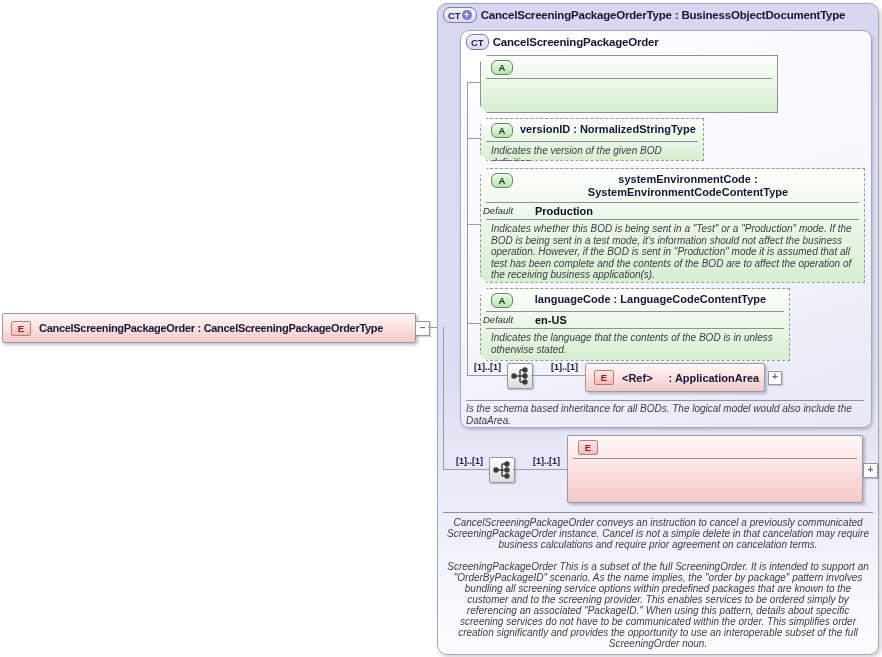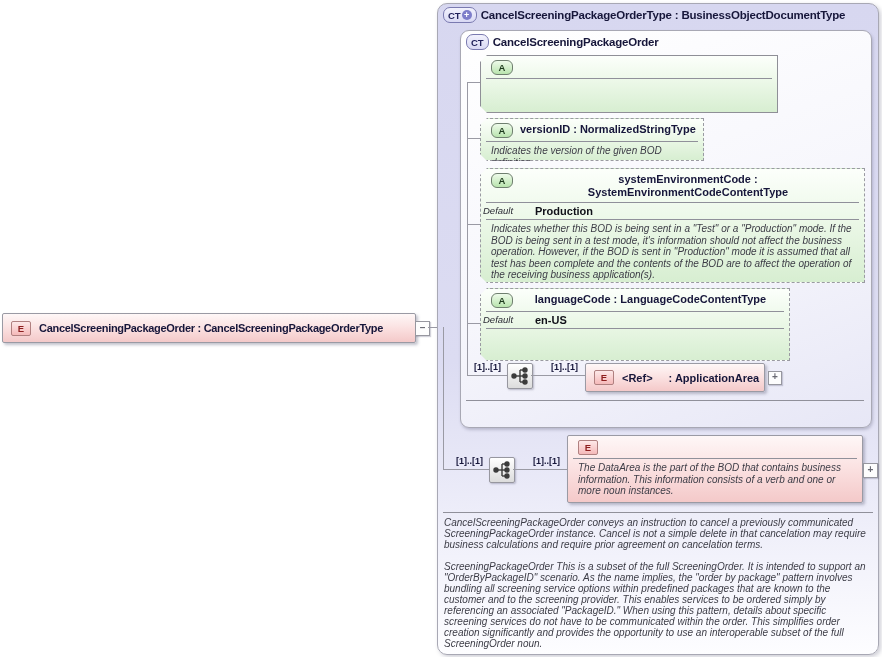--- a/index.html
+++ b/index.html
@@ -54,21 +54,21 @@
   
   .seqbtn{position:absolute;width:24px;height:24px;border:1px solid #97979f;border-radius:2px;
      background:linear-gradient(#ffffff,#dcdcdc);box-shadow:1px 1px 2px rgba(80,80,110,.35);
      display:flex;align-items:center;justify-content:center;}
   .card{position:absolute;font-size:9px;font-weight:bold;color:#16163a;white-space:nowrap;}
   .sqbtn{position:absolute;border:1px solid #97979f;background:#fdfdfd;color:#6a6a74;
      text-align:center;font-weight:bold;box-shadow:1px 1px 1px rgba(80,80,110,.25);}
   .footer-annot{position:absolute;font-style:italic;font-size:10px;line-height:11.5px;color:#3c3c46;}
   .desc{position:absolute;left:444px;top:517px;width:428px;font-style:italic;font-size:10px;
      line-height:11px;color:#3c3c46;}
-  .desc p{margin:0 0 11px 0;}
+  .desc p{margin:0 0 11px 0;text-align:center;}
   .nowrap{white-space:nowrap;}
 </style>
 </head>
 <body>
 
 <div id="canvas">
 
   <div class="ebox" style="left:2px;top:313px;width:412px;height:28px;">
     <div class="erow">
       <span class="badge-e">E</span>
@@ -134,20 +134,21 @@
     <div class="attr-title">
       <span class="badge-a">A</span>
       <span class="t nowrap">languageCode : LanguageCodeContentType</span>
     </div>
     <div class="rule"></div>
     <div class="defrow">
       <span class="def-label">Default</span>
       <span class="def-value">en-US</span>
     </div>
     <div class="rule"></div>
+    <div class="annot">Indicates the language that the contents of the BOD is in unless otherwise stated.</div>
   </div>
 
   <span class="card" style="left:474px;top:362px;">[1]..[1]</span>
   <div class="seqbtn" style="left:507px;top:363px;">
     <svg width="20" height="20" viewBox="0 0 20 20">
       <g stroke="#3a3a3a" stroke-width="1.4" fill="#3a3a3a">
         <line x1="4" y1="10" x2="10" y2="10"></line>
         <line x1="10" y1="4" x2="10" y2="16"></line>
         <line x1="10" y1="4" x2="14" y2="4"></line>
         <line x1="10" y1="10" x2="14" y2="10"></line>
@@ -164,20 +165,21 @@
   <div class="ebox" style="left:585px;top:363px;width:178px;height:27px;">
     <div class="erow">
       <span class="badge-e">E</span>
       <span class="ename">&lt;Ref&gt;</span>
       <span class="ename" style="margin-left:8px;">: ApplicationArea</span>
     </div>
   </div>
   <div class="sqbtn" style="left:768px;top:371px;width:12px;height:12px;font-size:10px;line-height:10px;">+</div>
 
   <div class="sep" style="left:466px;top:400px;width:398px;"></div>
+  <div class="footer-annot" style="left:466px;top:403px;width:392px;">Is the schema based inheritance for all BODs. The logical model would also include the DataArea.</div>
 
   <div class="cline" style="left:443px;top:327px;width:1px;height:143px;"></div>
   <div class="cline" style="left:443px;top:469px;width:46px;height:1px;"></div>
   <span class="card" style="left:456px;top:456px;">[1]..[1]</span>
   <div class="seqbtn" style="left:489px;top:457px;">
     <svg width="20" height="20" viewBox="0 0 20 20">
       <g stroke="#3a3a3a" stroke-width="1.4" fill="#3a3a3a">
         <line x1="4" y1="10" x2="10" y2="10"></line>
         <line x1="10" y1="4" x2="10" y2="16"></line>
         <line x1="10" y1="4" x2="14" y2="4"></line>
@@ -190,21 +192,20 @@
       </g>
     </svg>
   </div>
   <div class="cline" style="left:513px;top:469px;width:54px;height:1px;"></div>
   <span class="card" style="left:533px;top:456px;">[1]..[1]</span>
   <div class="ebox" style="left:567px;top:435px;width:294px;height:66px;">
     <div class="attr-title">
       <span class="badge-e">E</span>
     </div>
     <div class="rule"></div>
-    <div class="annot">The DataArea is the part of the BOD that contains business information. This information consists of a verb and one or more noun instances.</div>
   </div>
   <div class="sqbtn" style="left:863px;top:463px;width:13px;height:13px;font-size:10px;line-height:11px;">+</div>
 
   <div class="sep" style="left:443px;top:512px;width:430px;"></div>
   <div class="desc">
     <p>CancelScreeningPackageOrder conveys an instruction to cancel a previously communicated ScreeningPackageOrder instance. Cancel is not a simple delete in that cancelation may require business calculations and require prior agreement on cancelation terms.</p>
     <p>ScreeningPackageOrder  This is a subset of the full ScreeningOrder. It is intended to support an "OrderByPackageID" scenario. As the name implies, the "order by package" pattern involves bundling all screening service options within predefined packages that are known to the customer and to the screening provider. This enables services to be ordered simply by referencing an associated "PackageID." When using this pattern, details about specific screening services do not have to be communicated within the order. This simplifies order creation significantly and provides the opportunity to use an interoperable subset of the full ScreeningOrder noun.</p>
 
   </div>
 

